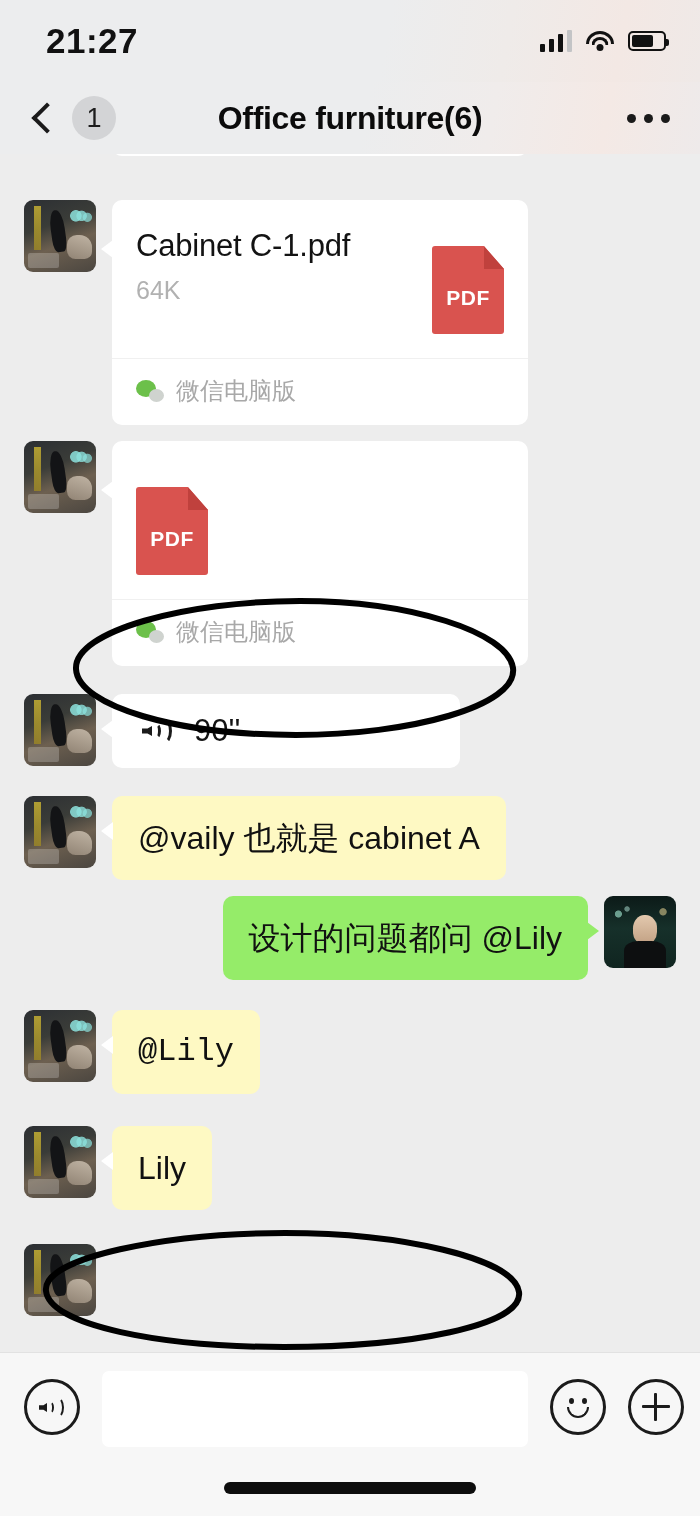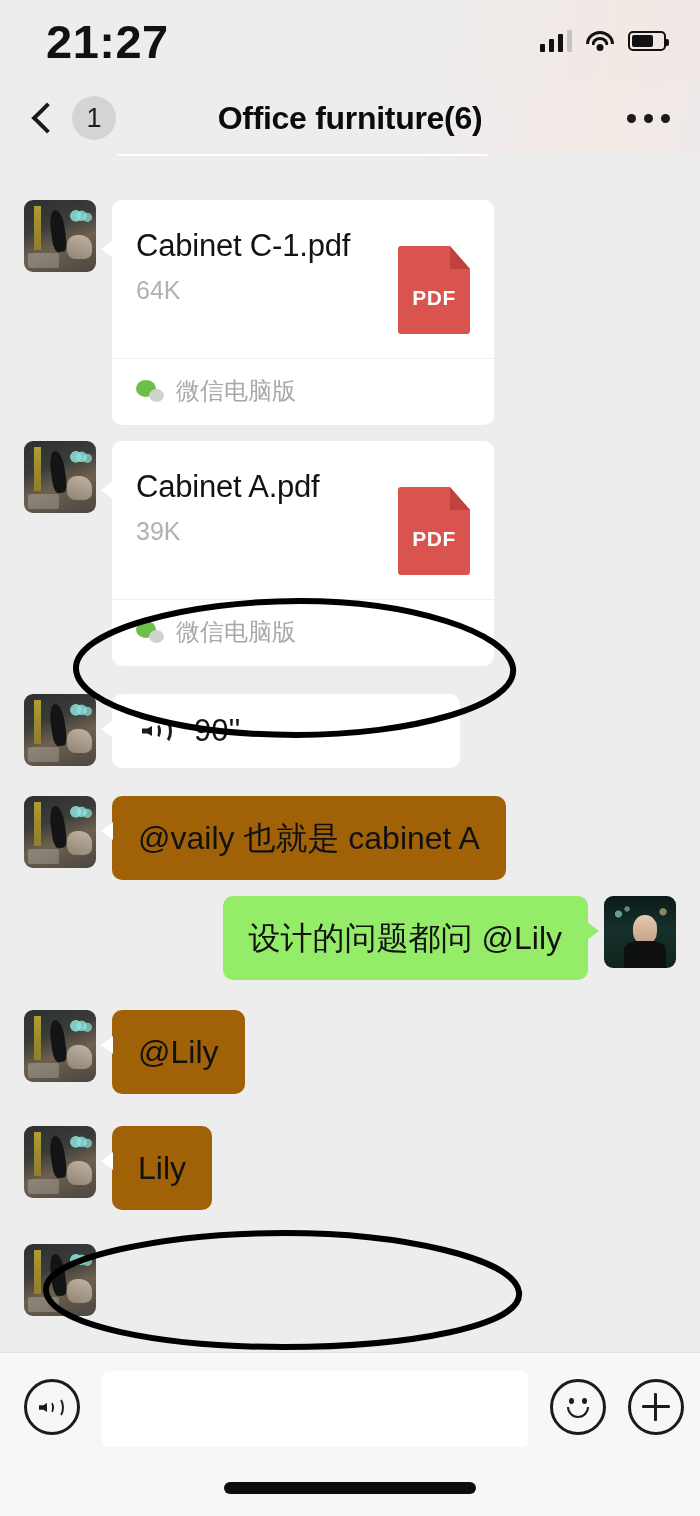--- a/index.html
+++ b/index.html
@@ -16,21 +16,21 @@
     overflow:hidden;
   }
 
   
   #statusbar {
     position:absolute; top:0; left:0; width:700px; height:82px;
     background:linear-gradient(100deg,#ecedee 0%,#ecedee 55%,#efebe9 72%,#f3e8e4 88%,#efe9e7 100%);
     display:flex; align-items:center; justify-content:space-between;
     padding:0 34px 0 46px;
   }
-  #sb-time { font-size:47px; font-weight:700; color:#111; letter-spacing:0.5px; }
+  #sb-time { font-size:35px; font-weight:700; color:#111; letter-spacing:0.5px; }
   #sb-right { display:flex; align-items:center; gap:14px; }
   .bars { display:flex; align-items:flex-end; gap:3.5px; height:22px; }
   .bars i { display:block; width:5.5px; background:#111; border-radius:1px; }
   .bars i:nth-child(1){ height:8px; }
   .bars i:nth-child(2){ height:13px; }
   .bars i:nth-child(3){ height:18px; }
   .bars i:nth-child(4){ height:22px; background:#c3c4c6; }
   .wifi { position:relative; width:28px; height:22px; }
   .wifi span { position:absolute; left:50%; transform:translateX(-50%);
     border:3px solid #111; border-bottom:none; border-radius:50% 50% 0 0 / 100% 100% 0 0; }
@@ -98,35 +98,35 @@
       radial-gradient(circle at 82% 22%, rgba(255,230,160,.5) 0 4%, transparent 5%),
       radial-gradient(circle at 68% 40%, rgba(210,255,235,.3) 0 6%, transparent 7%),
       linear-gradient(180deg,#0c1a18 0%,#16302a 45%,#102520 100%);
   }
   .av-b:before { content:""; position:absolute; left:40%; top:26%; width:34%; height:40%;
     background:linear-gradient(180deg,#e3c9ae,#c2a184); border-radius:46% 46% 42% 42%; }
   .av-b:after { content:""; position:absolute; left:28%; top:62%; width:58%; height:40%;
     background:#0d0f10; border-radius:34% 34% 0 0; }
 
   .bubble {
-    position:relative; background:#a16207; border-radius:10px;
+    position:relative; background:#fef9c3; border-radius:10px;
     padding:22px 26px; font-size:32px; color:#111; line-height:1.25;
     max-width:470px; word-wrap:break-word;
   }
   .bubble:before {
     content:""; position:absolute; left:-11px; top:26px;
     border-top:9px solid transparent; border-bottom:9px solid transparent;
     border-right:12px solid #fff;
   }
   .bubble.green { background:#95ec69; }
   .bubble.green:before { left:auto; right:-11px; border-right:none; border-left:12px solid #95ec69; }
 
   
   .filecard {
-    position:relative; background:#fff; border-radius:10px; width:382px; padding:0;
+    position:relative; background:#fff; border-radius:10px; width:416px; padding:0;
   }
   .filecard:before {
     content:""; position:absolute; left:-11px; top:40px;
     border-top:9px solid transparent; border-bottom:9px solid transparent;
     border-right:12px solid #fff;
   }
   .fc-main { display:flex; align-items:flex-start; padding:26px 24px 24px 24px; min-height:134px; }
   .fc-text { flex:1; padding-top:2px; }
   .fc-name { font-size:31px; color:#131313; letter-spacing:-0.2px; }
   .fc-size { font-size:25px; color:#b1b1b1; margin-top:12px; }
@@ -289,24 +289,20 @@
       </div>
     </div>
 
     <div class="row">
       <div class="avatar left av-a">
           <em></em>
           <u></u>
         </div>
       <div class="filecard">
         <div class="fc-main">
-          <div class="fc-text">
-            <div class="fc-name">Cabinet A.pdf</div>
-            <div class="fc-size">39K</div>
-          </div>
           <div class="pdf-icon">
             <div class="body"></div>
               <div class="fold"></div>
             <div class="lbl">PDF</div>
           </div>
         </div>
         <div class="fc-foot">
           <div class="wx-logo">
               <div class="b1"></div>
               <div class="b2"></div>
@@ -338,21 +334,21 @@
         </div>
       <div class="bubble">@vaily 也就是 cabinet A</div>
     </div>
 
 
     <div class="row out" style="margin-bottom:30px;">
       <div class="bubble green">设计的问题都问 @Lily</div>
       <div class="avatar right av-b"></div>
     </div>
 
-    <div class="row" style="margin-bottom:32px;">
+    <div class="row" style="margin-bottom:32px;font-family:Liberation Mono, monospace;">
       <div class="avatar left av-a">
           <em></em>
           <u></u>
         </div>
       <div class="bubble">@Lily</div>
     </div>
 
     <div class="row" style="margin-bottom:34px;">
       <div class="avatar left av-a">
           <em></em>

